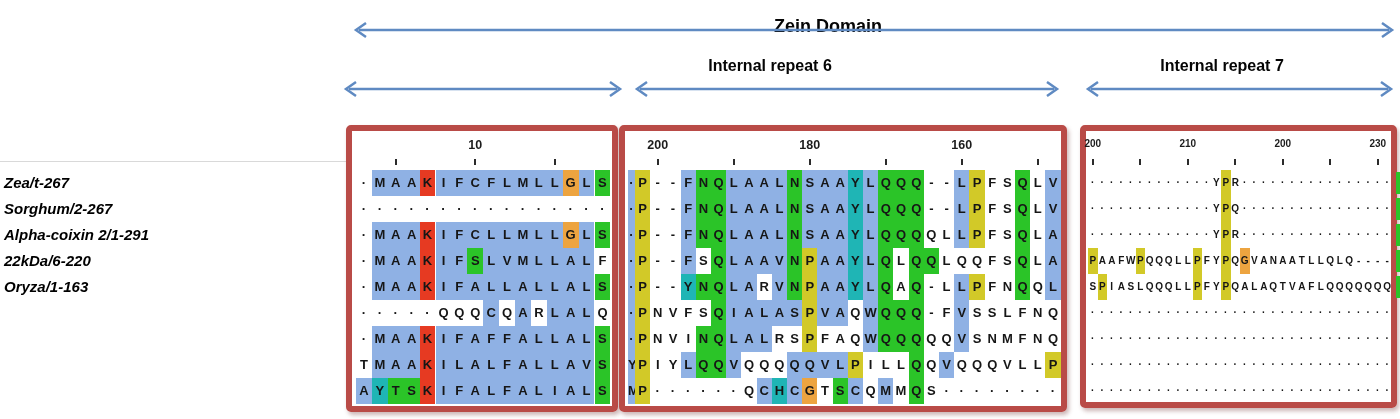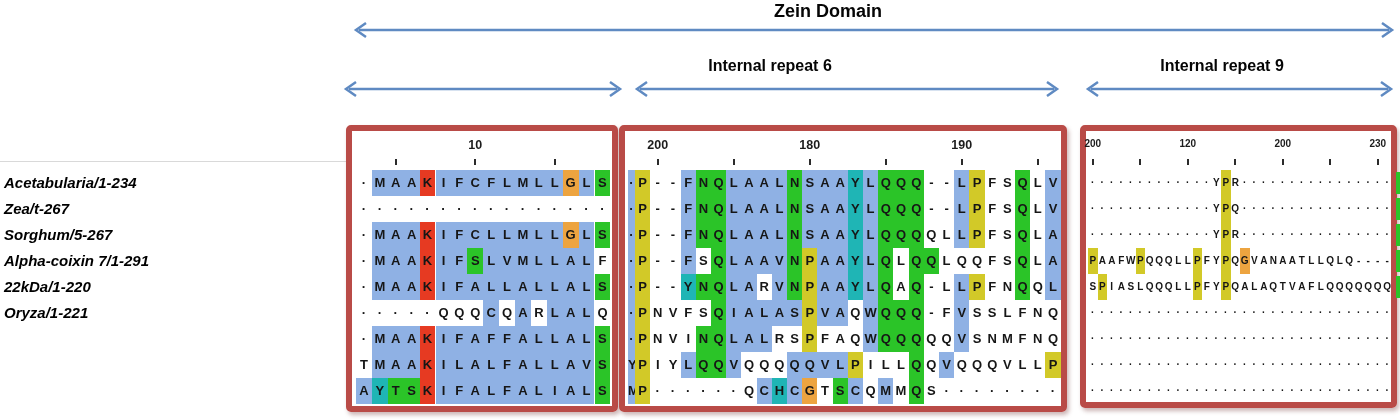--- a/index.html
+++ b/index.html
@@ -1,20 +1,20 @@
 <!DOCTYPE html>
 <html><head>
 <meta charset="utf-8">
 <style>
   html,body{margin:0;padding:0;background:#fff;}
   .canvas{position:relative;width:1400px;height:419px;background:#ffffff;overflow:hidden;
           font-family:"Liberation Sans",sans-serif;}
   
   .hlabel{position:absolute;text-align:center;font-weight:bold;color:#050505;}
-  .zein-label{left:678px;top:1px;width:300px;font-size:18px;}
+  .zein-label{left:678px;top:16px;width:300px;font-size:18px;}
   .region-label{top:57px;font-size:16px;}
   .arrow{position:absolute;height:18px;}
   
   .grayline{position:absolute;left:0;top:161px;width:348px;height:1px;background:#d9d9d9;}
   
   .redbox{position:absolute;box-sizing:border-box;border:6px solid #b94b47;border-radius:5px;
           box-shadow:2px 3px 4px rgba(110,45,45,.35);z-index:1;}
   
   .seq-labels{position:absolute;left:4px;top:170px;width:340px;z-index:2;}
   .seq-label{height:26px;line-height:26px;font-weight:bold;font-style:italic;font-size:15px;
@@ -37,47 +37,46 @@
 <div class="canvas">
 
   <div class="hlabel zein-label">Zein Domain</div>
   <svg class="arrow" style="left:353px;top:21px;" width="1042" height="18" viewBox="0 0 1042 18">
     <line x1="6" y1="9" x2="1036" y2="9" stroke="#5f8ac2" stroke-width="2.5"></line>
     <polyline points="13,2 3,9 13,16" fill="none" stroke="#5f8ac2" stroke-width="2.5"></polyline>
     <polyline points="1029,2 1039,9 1029,16" fill="none" stroke="#5f8ac2" stroke-width="2.5"></polyline>
   </svg>
 
   <div class="hlabel region-label" style="left:620px;width:300px;">Internal repeat 6</div>
-  <div class="hlabel region-label" style="left:1085px;width:274px;">Internal repeat 9</div>
+  <div class="hlabel region-label" style="left:1085px;width:274px;">Internal repeat 7</div>
 
   <svg class="arrow" style="left:343px;top:80px;" width="280" height="18" viewBox="0 0 280 18">
     <line x1="6" y1="9" x2="274" y2="9" stroke="#5f8ac2" stroke-width="2.5"></line>
     <polyline points="13,2 3,9 13,16" fill="none" stroke="#5f8ac2" stroke-width="2.5"></polyline>
     <polyline points="267,2 277,9 267,16" fill="none" stroke="#5f8ac2" stroke-width="2.5"></polyline>
   </svg>
   <svg class="arrow" style="left:634px;top:80px;" width="426" height="18" viewBox="0 0 426 18">
     <line x1="6" y1="9" x2="420" y2="9" stroke="#5f8ac2" stroke-width="2.5"></line>
     <polyline points="13,2 3,9 13,16" fill="none" stroke="#5f8ac2" stroke-width="2.5"></polyline>
     <polyline points="413,2 423,9 413,16" fill="none" stroke="#5f8ac2" stroke-width="2.5"></polyline>
   </svg>
   <svg class="arrow" style="left:1085px;top:80px;" width="309" height="18" viewBox="0 0 309 18">
     <line x1="6" y1="9" x2="303" y2="9" stroke="#5f8ac2" stroke-width="2.5"></line>
     <polyline points="13,2 3,9 13,16" fill="none" stroke="#5f8ac2" stroke-width="2.5"></polyline>
     <polyline points="296,2 306,9 296,16" fill="none" stroke="#5f8ac2" stroke-width="2.5"></polyline>
   </svg>
 
   <div class="grayline"></div>
 
   <div class="seq-labels">
-    <div class="seq-label">Acetabularia/1-234</div>
     <div class="seq-label">Zea/t-267</div>
-    <div class="seq-label">Sorghum/5-267</div>
-    <div class="seq-label">Alpha-coixin 7/1-291</div>
-    <div class="seq-label">22kDa/1-220</div>
-    <div class="seq-label">Oryza/1-221</div>
+    <div class="seq-label">Sorghum/2-267</div>
+    <div class="seq-label">Alpha-coixin 2/1-291</div>
+    <div class="seq-label">22kDa/6-220</div>
+    <div class="seq-label">Oryza/1-163</div>
   </div>
 
   <div class="redbox" style="left:346px;top:125px;width:272px;height:287px;"></div>
   <div class="redbox" style="left:619px;top:125px;width:448px;height:287px;"></div>
   <div class="redbox" style="left:1080px;top:125px;width:317px;height:283px;"></div>
 
   <div class="block" style="left:356px;">
       <div class="ruler">
         <div class="rnum" style="left: 119.25px; font-size: 12.5px;">10</div>
         <div class="tick" style="left: 38.75px;"></div>
@@ -246,21 +245,21 @@
           <span class="cell" style="left: 206.7px; width: 15.9px; font-size: 13px; background: rgb(143, 177, 228);">A</span>
           <span class="cell" style="left: 222.6px; width: 15.9px; font-size: 13px; background: rgb(143, 177, 228);">L</span>
           <span class="cell" style="left: 238.5px; width: 15.9px; font-size: 13px; background: rgb(43, 196, 40);">S</span>
         </div>
       </div>
     </div>
   <div class="block" style="left:628px;">
       <div class="ruler">
         <div class="rnum" style="left: 29.8px; font-size: 12.5px;">200</div>
         <div class="rnum" style="left: 181.8px; font-size: 12.5px;">180</div>
-        <div class="rnum" style="left: 333.8px; font-size: 12.5px;">190</div>
+        <div class="rnum" style="left: 333.8px; font-size: 12.5px;">160</div>
         <div class="tick" style="left: 28.8px;"></div>
         <div class="tick" style="left: 104.8px;"></div>
         <div class="tick" style="left: 180.8px;"></div>
         <div class="tick" style="left: 256.8px;"></div>
         <div class="tick" style="left: 332.8px;"></div>
         <div class="tick" style="left: 408.8px;"></div>
       </div>
       <div class="rows">
         <div class="arow" style="top: 0px; width: 432.6px;">
           <span class="cell" style="left: 0px; width: 7px; font-size: 13px; background: rgb(143, 177, 228);">·</span>
@@ -539,21 +538,21 @@
           <span class="cell" style="left: 371.8px; width: 15.2px; font-size: 13px;">·</span>
           <span class="cell" style="left: 387px; width: 15.2px; font-size: 13px;">·</span>
           <span class="cell" style="left: 402.2px; width: 15.2px; font-size: 13px;">·</span>
           <span class="cell" style="left: 417.4px; width: 15.2px; font-size: 13px;">·</span>
         </div>
       </div>
     </div>
   <div class="block" style="left:1088px;">
       <div class="ruler">
         <div class="rnum" style="left: 4.75px; font-size: 10px;">200</div>
-        <div class="rnum" style="left: 99.75px; font-size: 10px;">120</div>
+        <div class="rnum" style="left: 99.75px; font-size: 10px;">210</div>
         <div class="rnum" style="left: 194.75px; font-size: 10px;">200</div>
         <div class="rnum" style="left: 289.75px; font-size: 10px;">230</div>
         <div class="tick" style="left: 3.75px;"></div>
         <div class="tick" style="left: 51.25px;"></div>
         <div class="tick" style="left: 98.75px;"></div>
         <div class="tick" style="left: 146.25px;"></div>
         <div class="tick" style="left: 193.75px;"></div>
         <div class="tick" style="left: 241.25px;"></div>
         <div class="tick" style="left: 288.75px;"></div>
       </div>

